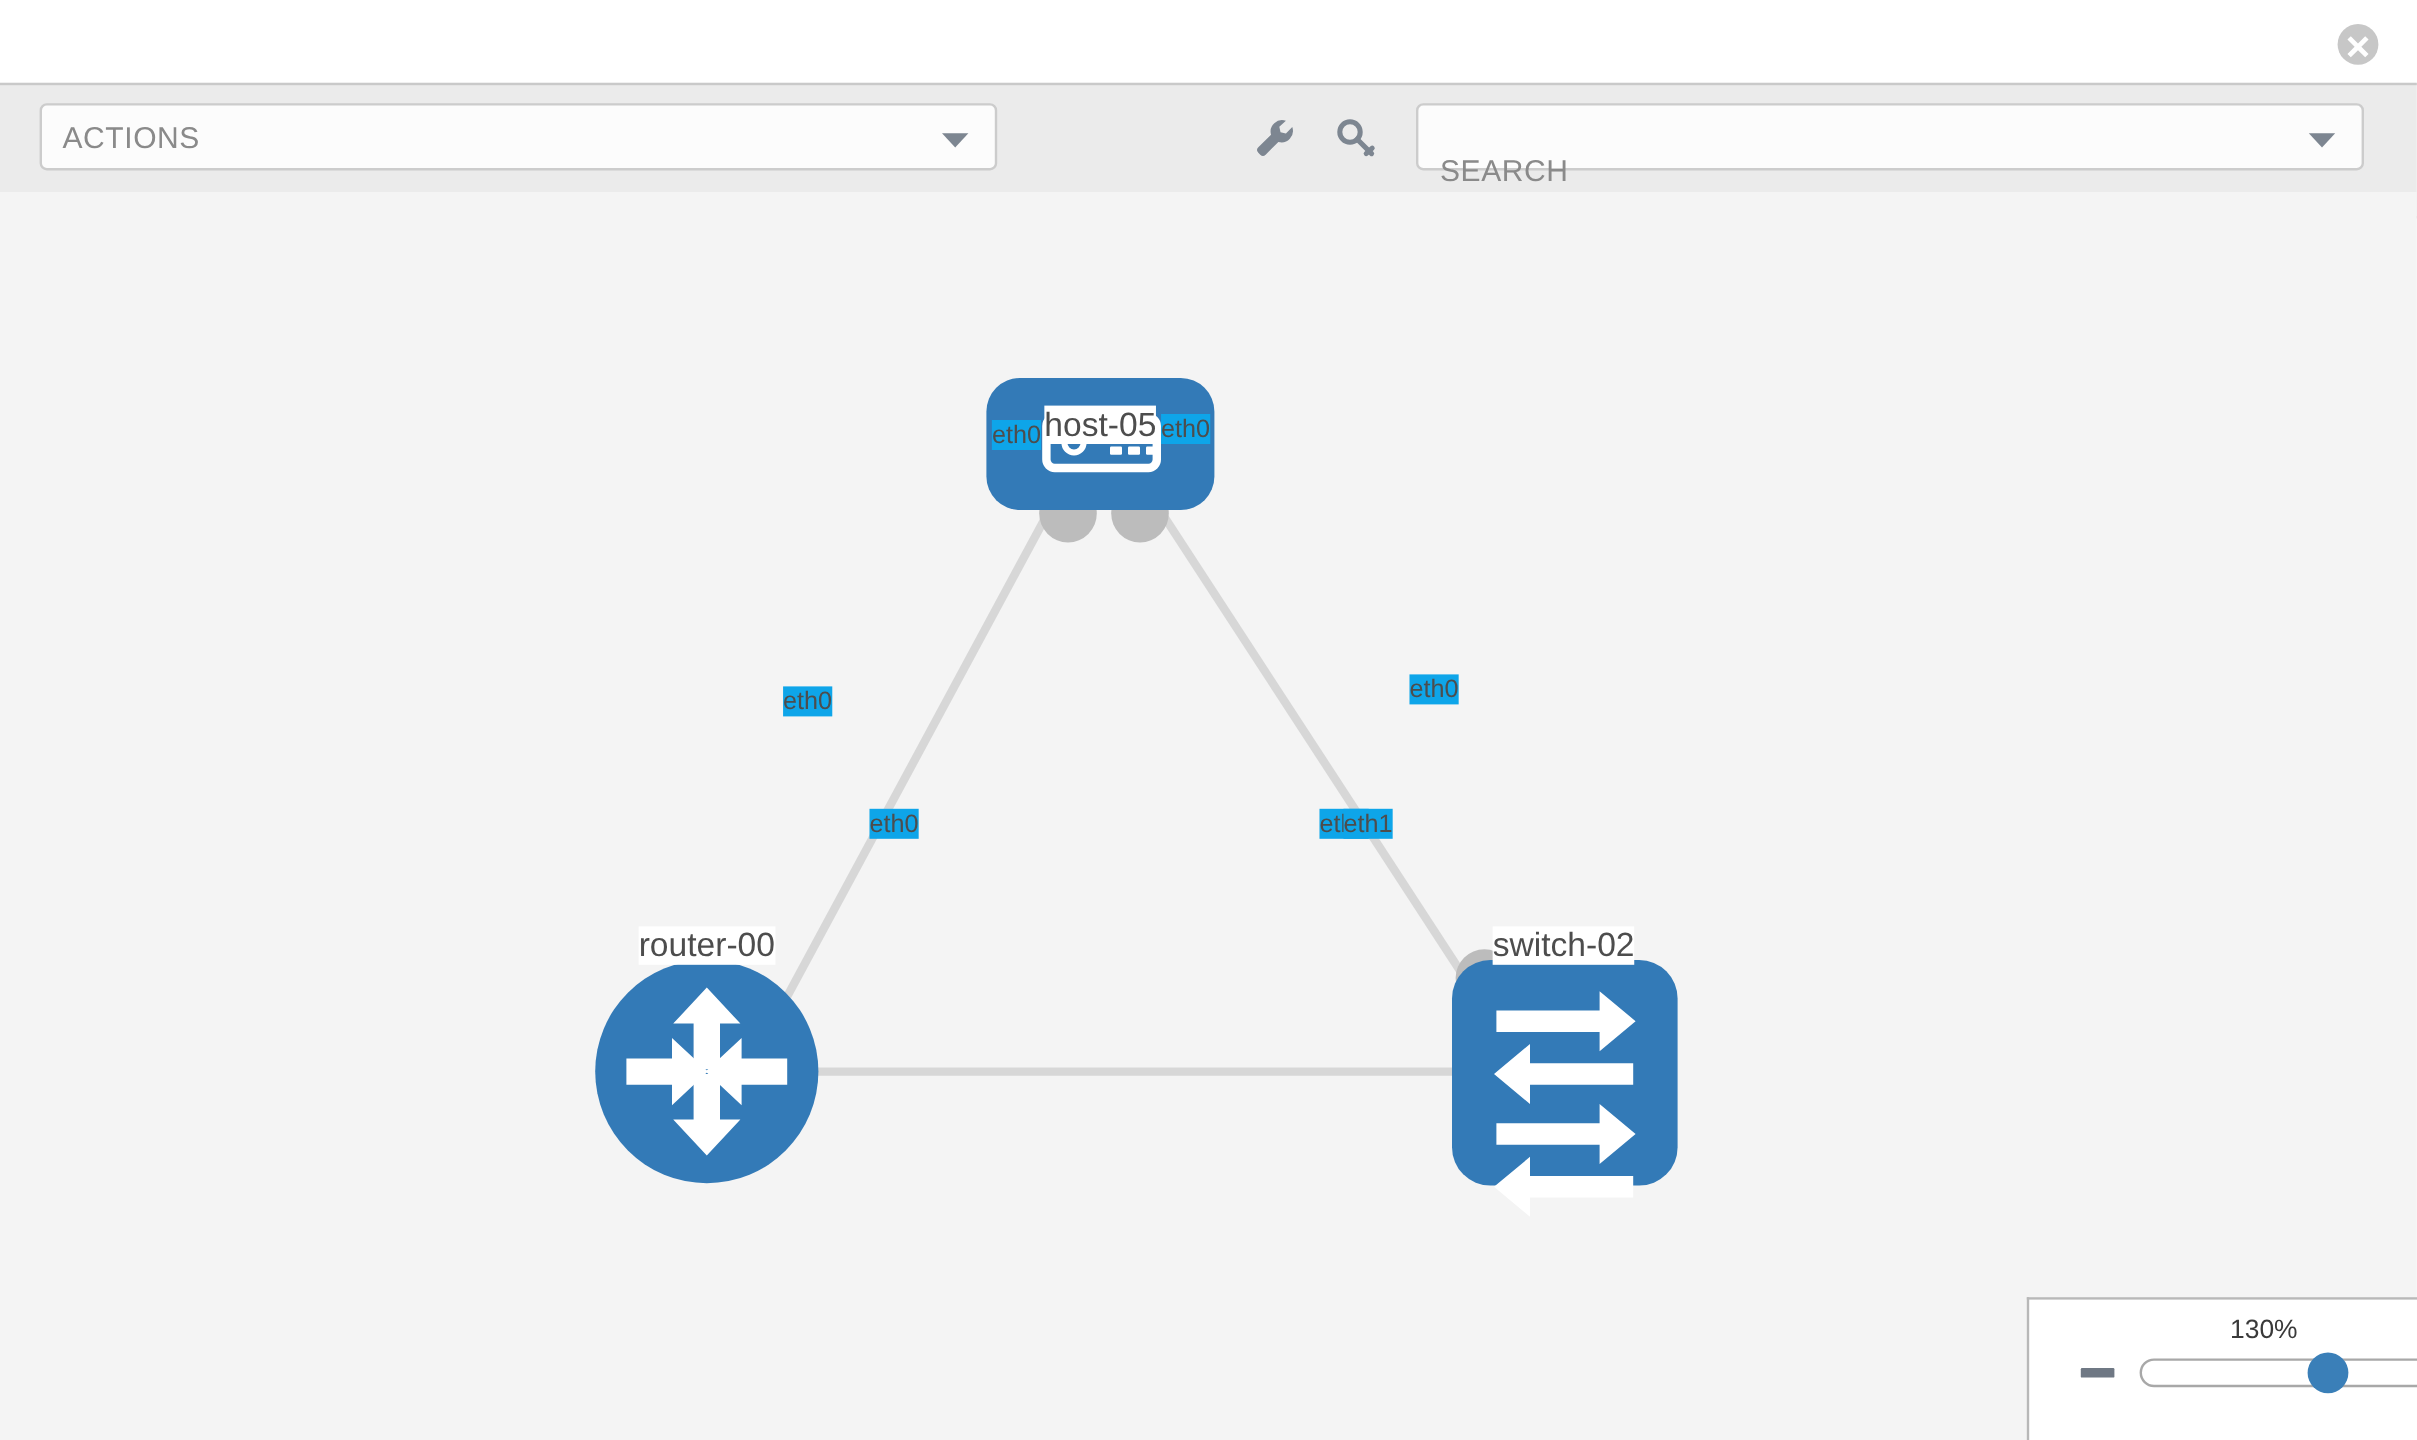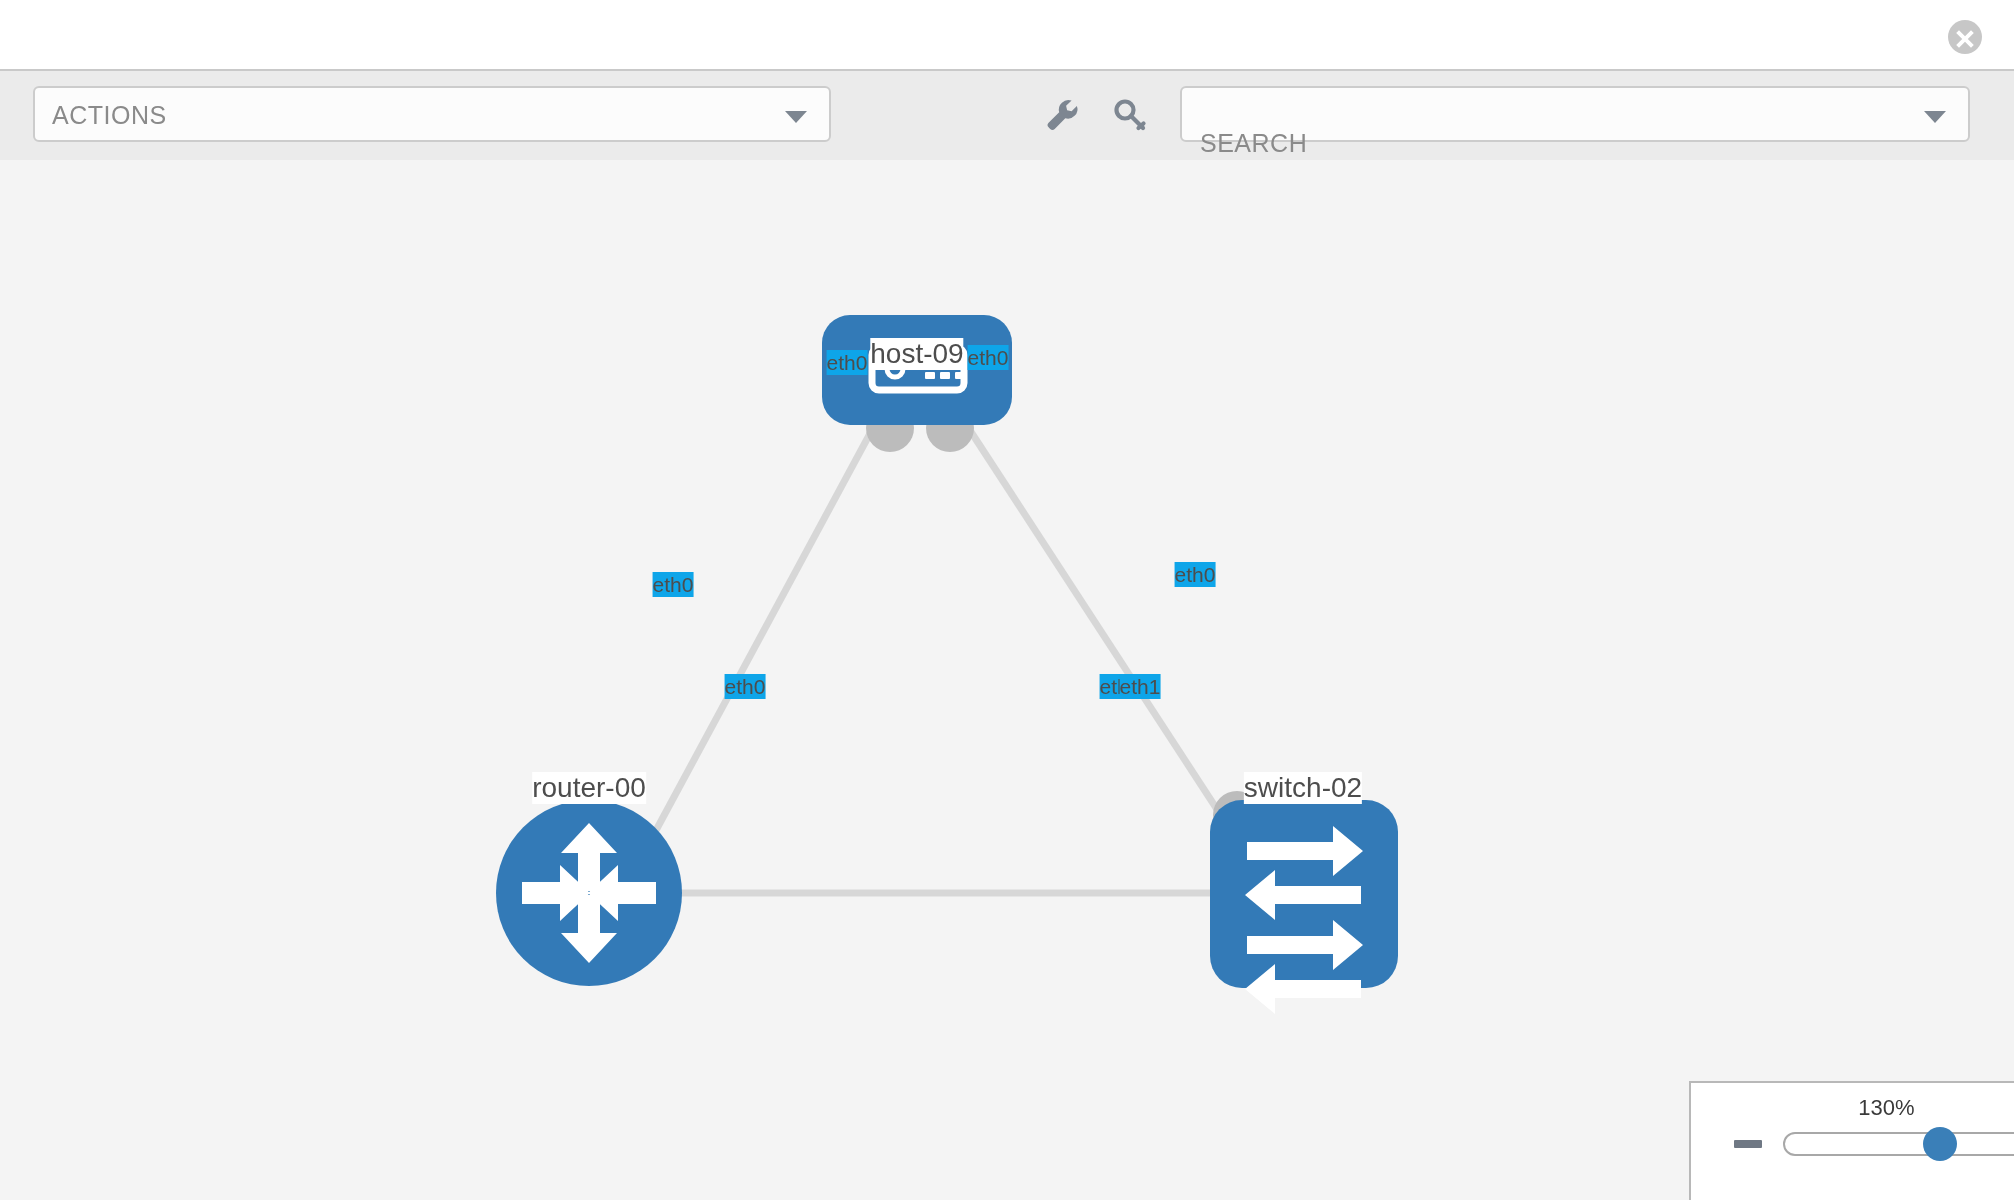--- a/index.html
+++ b/index.html
@@ -308,21 +308,21 @@
 
         <path d="M1361 726 h-86 v-16 l-30 25 30 25 v-16 h86 Z"></path>
 
         <path d="M1247 776 h86 v-16 l30 25 -30 25 v-16 h-86 Z"></path>
 
         <path d="M1361 820 h-86 v-16 l-30 25 30 25 v-16 h86 Z"></path>
       </g>
     </g>
   </svg>
 
-  <div class="node-label" style="left:917px; top:178px;">host-09</div>
+  <div class="node-label" style="left:917px; top:178px;">host-05</div>
   <div class="node-label" style="left:589px; top:612px;text-align:center;">router-00</div>
   <div class="node-label" style="left:1303px; top:612px;">switch-02</div>
 
   <div class="edge-label" style="left:847px; top:190px;">eth0</div>
   <div class="edge-label" style="left:988px; top:185px;">eth0</div>
   <div class="edge-label" style="left:673px; top:412px;">eth0</div>
   <div class="edge-label" style="left:1195px; top:402px;">eth0</div>
   <div class="edge-label" style="left:745px; top:514px;">eth0</div>
   <div class="edge-label" style="left:1120px; top:514px;">eth0</div>
   <div class="edge-label" style="left:1140px; top:514px;">eth1</div>

